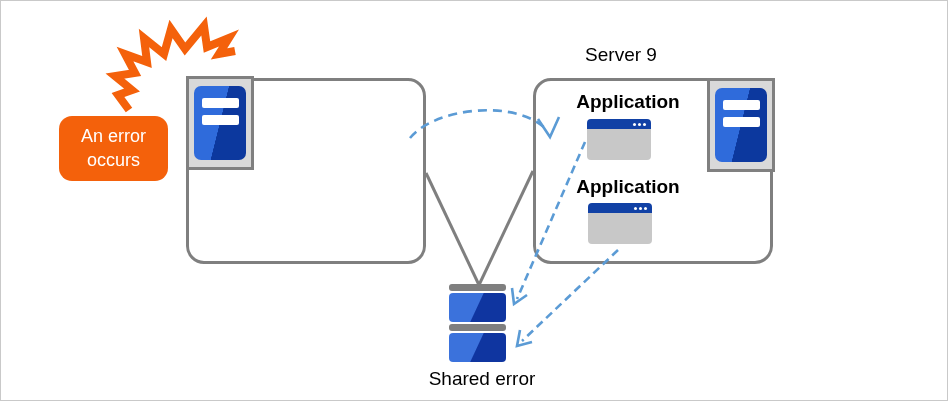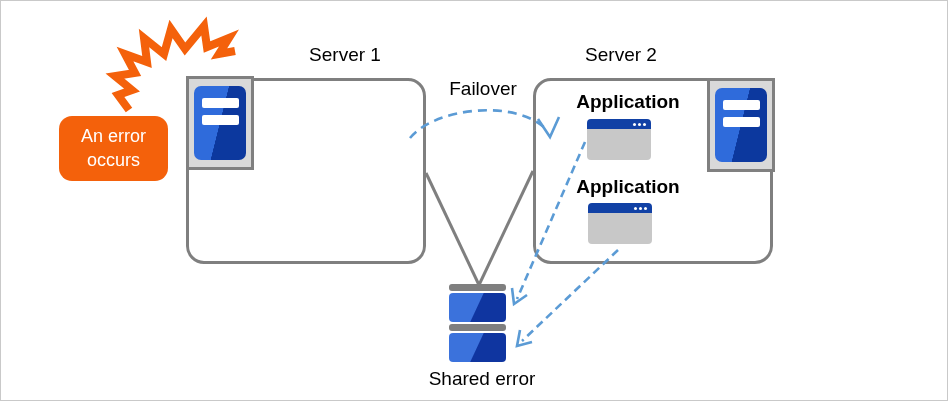--- a/index.html
+++ b/index.html
@@ -164,23 +164,21 @@
     <path d="M 409 137 C 433 107 515 97 546 129" fill="none" stroke="#5b9bd5" stroke-width="2.6" stroke-dasharray="9 6"></path>
     <polyline points="537,118 549,136 558,116" fill="none" stroke="#5b9bd5" stroke-width="2.6"></polyline>
 
     <path d="M 584 141 L 516 298" fill="none" stroke="#5b9bd5" stroke-width="2.6" stroke-dasharray="8 5"></path>
     <polyline points="526,294 513,303 511,287" fill="none" stroke="#5b9bd5" stroke-width="2.6"></polyline>
 
     <path d="M 617 249 L 521 340" fill="none" stroke="#5b9bd5" stroke-width="2.6" stroke-dasharray="8 5"></path>
     <polyline points="531,341 516,345 519,329" fill="none" stroke="#5b9bd5" stroke-width="2.6"></polyline>
   </svg>
 
-  <div class="diagram-label label-server1">Server 1</div>
-  <div class="diagram-label label-server2">Server 2</div>
-  <div class="diagram-label label-failover">Failover</div>
+  <div class="diagram-label label-server2">Server 9</div>
   <div class="diagram-label label-app a1">Application</div>
   <div class="diagram-label label-app a2">Application</div>
   <div class="diagram-label label-shared-disk">Shared error</div>
 
   <div class="error-callout">An error occurs</div>
 
   <div class="server-icon s1">
     <div class="server-panel">
       <span class="server-slot slot1"></span>
       <span class="server-slot slot2"></span>

